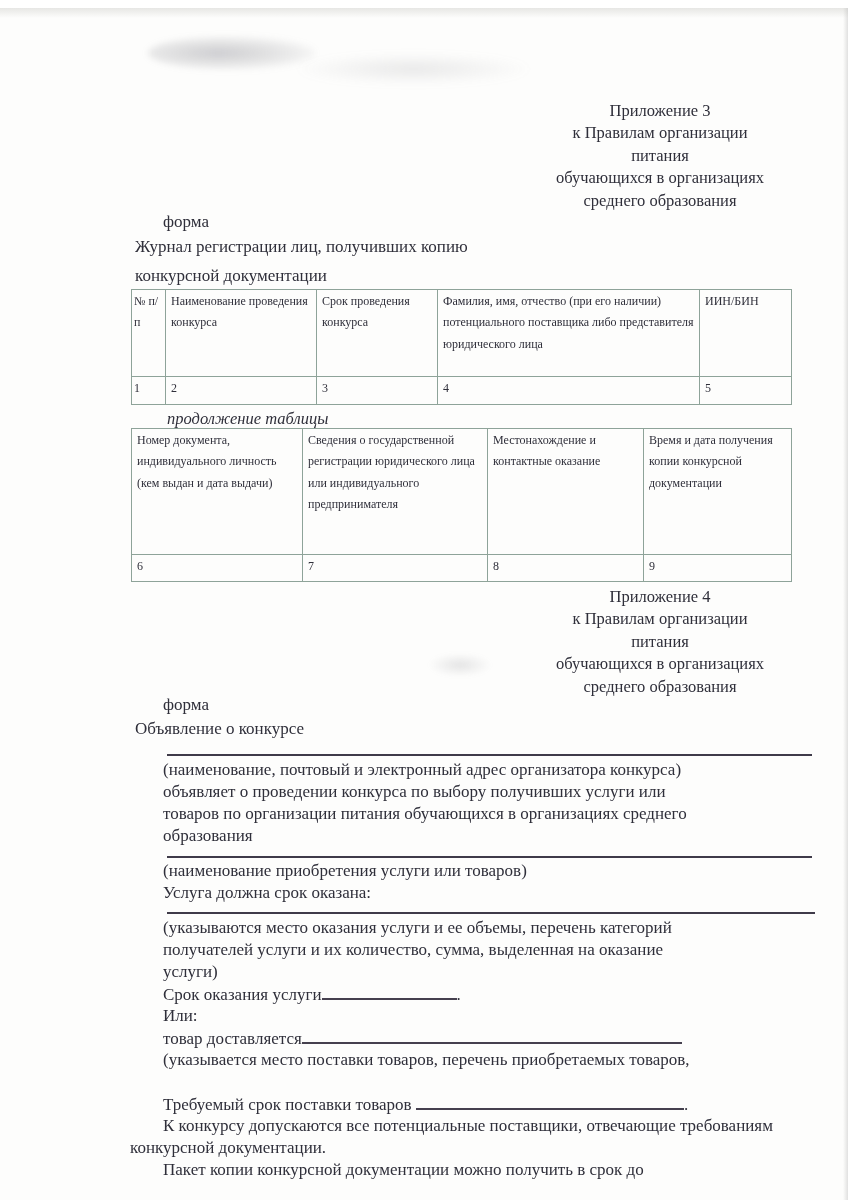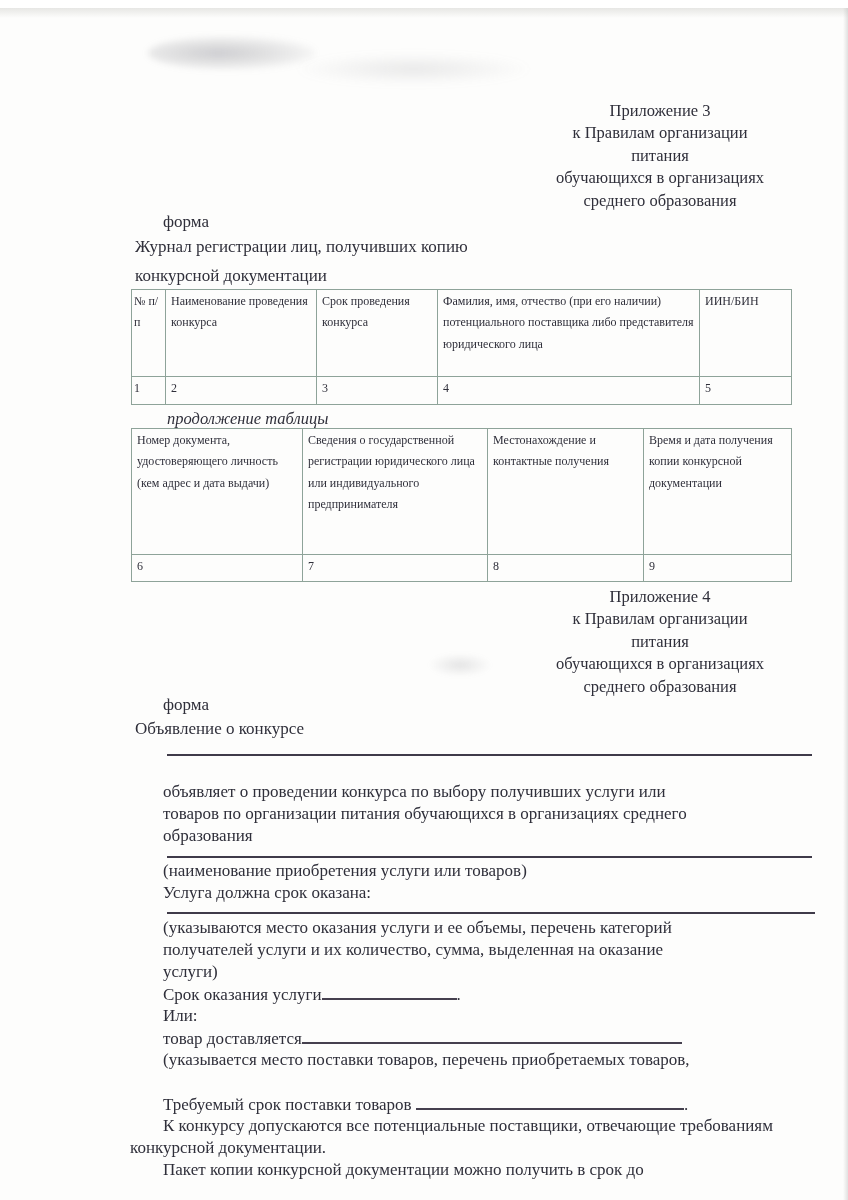--- a/index.html
+++ b/index.html
@@ -97,23 +97,23 @@
 
   <table class="abs" style="left:131px;top:420px;width:661px;">
     <colgroup>
       <col style="width:171px">
         <col style="width:185px">
         <col style="width:156px">
         <col style="width:148px">
     </colgroup>
     <tbody>
         <tr class="hdr2">
-      <td>Номер документа, удостоверяющего личность (кем адрес и дата выдачи)</td>
+      <td>Номер документа, индивидуального личность (кем выдан и дата выдачи)</td>
       <td>Сведения о государственной регистрации юридического лица или индивидуального предпринимателя</td>
-      <td>Местонахождение и контактные получения</td>
+      <td>Местонахождение и контактные оказание</td>
       <td>Время и дата получения копии конкурсной документации</td>
     </tr>
     <tr class="num2">
       <td>6</td>
       <td>7</td>
       <td>8</td>
       <td>9</td>
     </tr>
   </tbody>
     </table>
@@ -123,20 +123,21 @@
     <div>к Правилам организации</div>
     <div>питания</div>
     <div>обучающихся в организациях</div>
     <div>среднего образования</div>
   </div>
 
   <div class="abs label" style="left:163px;top:686px;">форма</div>
   <div class="abs label" style="left:135px;top:710px;">Объявление о конкурсе</div>
 
   <div class="abs rule" style="left:167px;top:731px;width:645px;height:15px;"></div>
+  <div class="abs bl" style="left:163px;top:751px;">(наименование, почтовый и электронный адрес организатора конкурса)</div>
   <div class="abs bl" style="left:163px;top:773px;">объявляет о проведении конкурса по выбору получивших услуги или</div>
   <div class="abs bl" style="left:163px;top:795px;">товаров по организации питания обучающихся в организациях среднего</div>
   <div class="abs bl" style="left:163px;top:817px;">образования</div>
 
   <div class="abs rule" style="left:167px;top:833px;width:645px;height:15px;"></div>
   <div class="abs bl" style="left:163px;top:852px;">(наименование приобретения услуги или товаров)</div>
   <div class="abs bl" style="left:163px;top:874px;">Услуга должна срок оказана:</div>
 
   <div class="abs rule" style="left:167px;top:889px;width:648px;height:15px;"></div>
   <div class="abs bl" style="left:163px;top:909px;"> (указываются место оказания услуги и ее объемы, перечень категорий</div>

